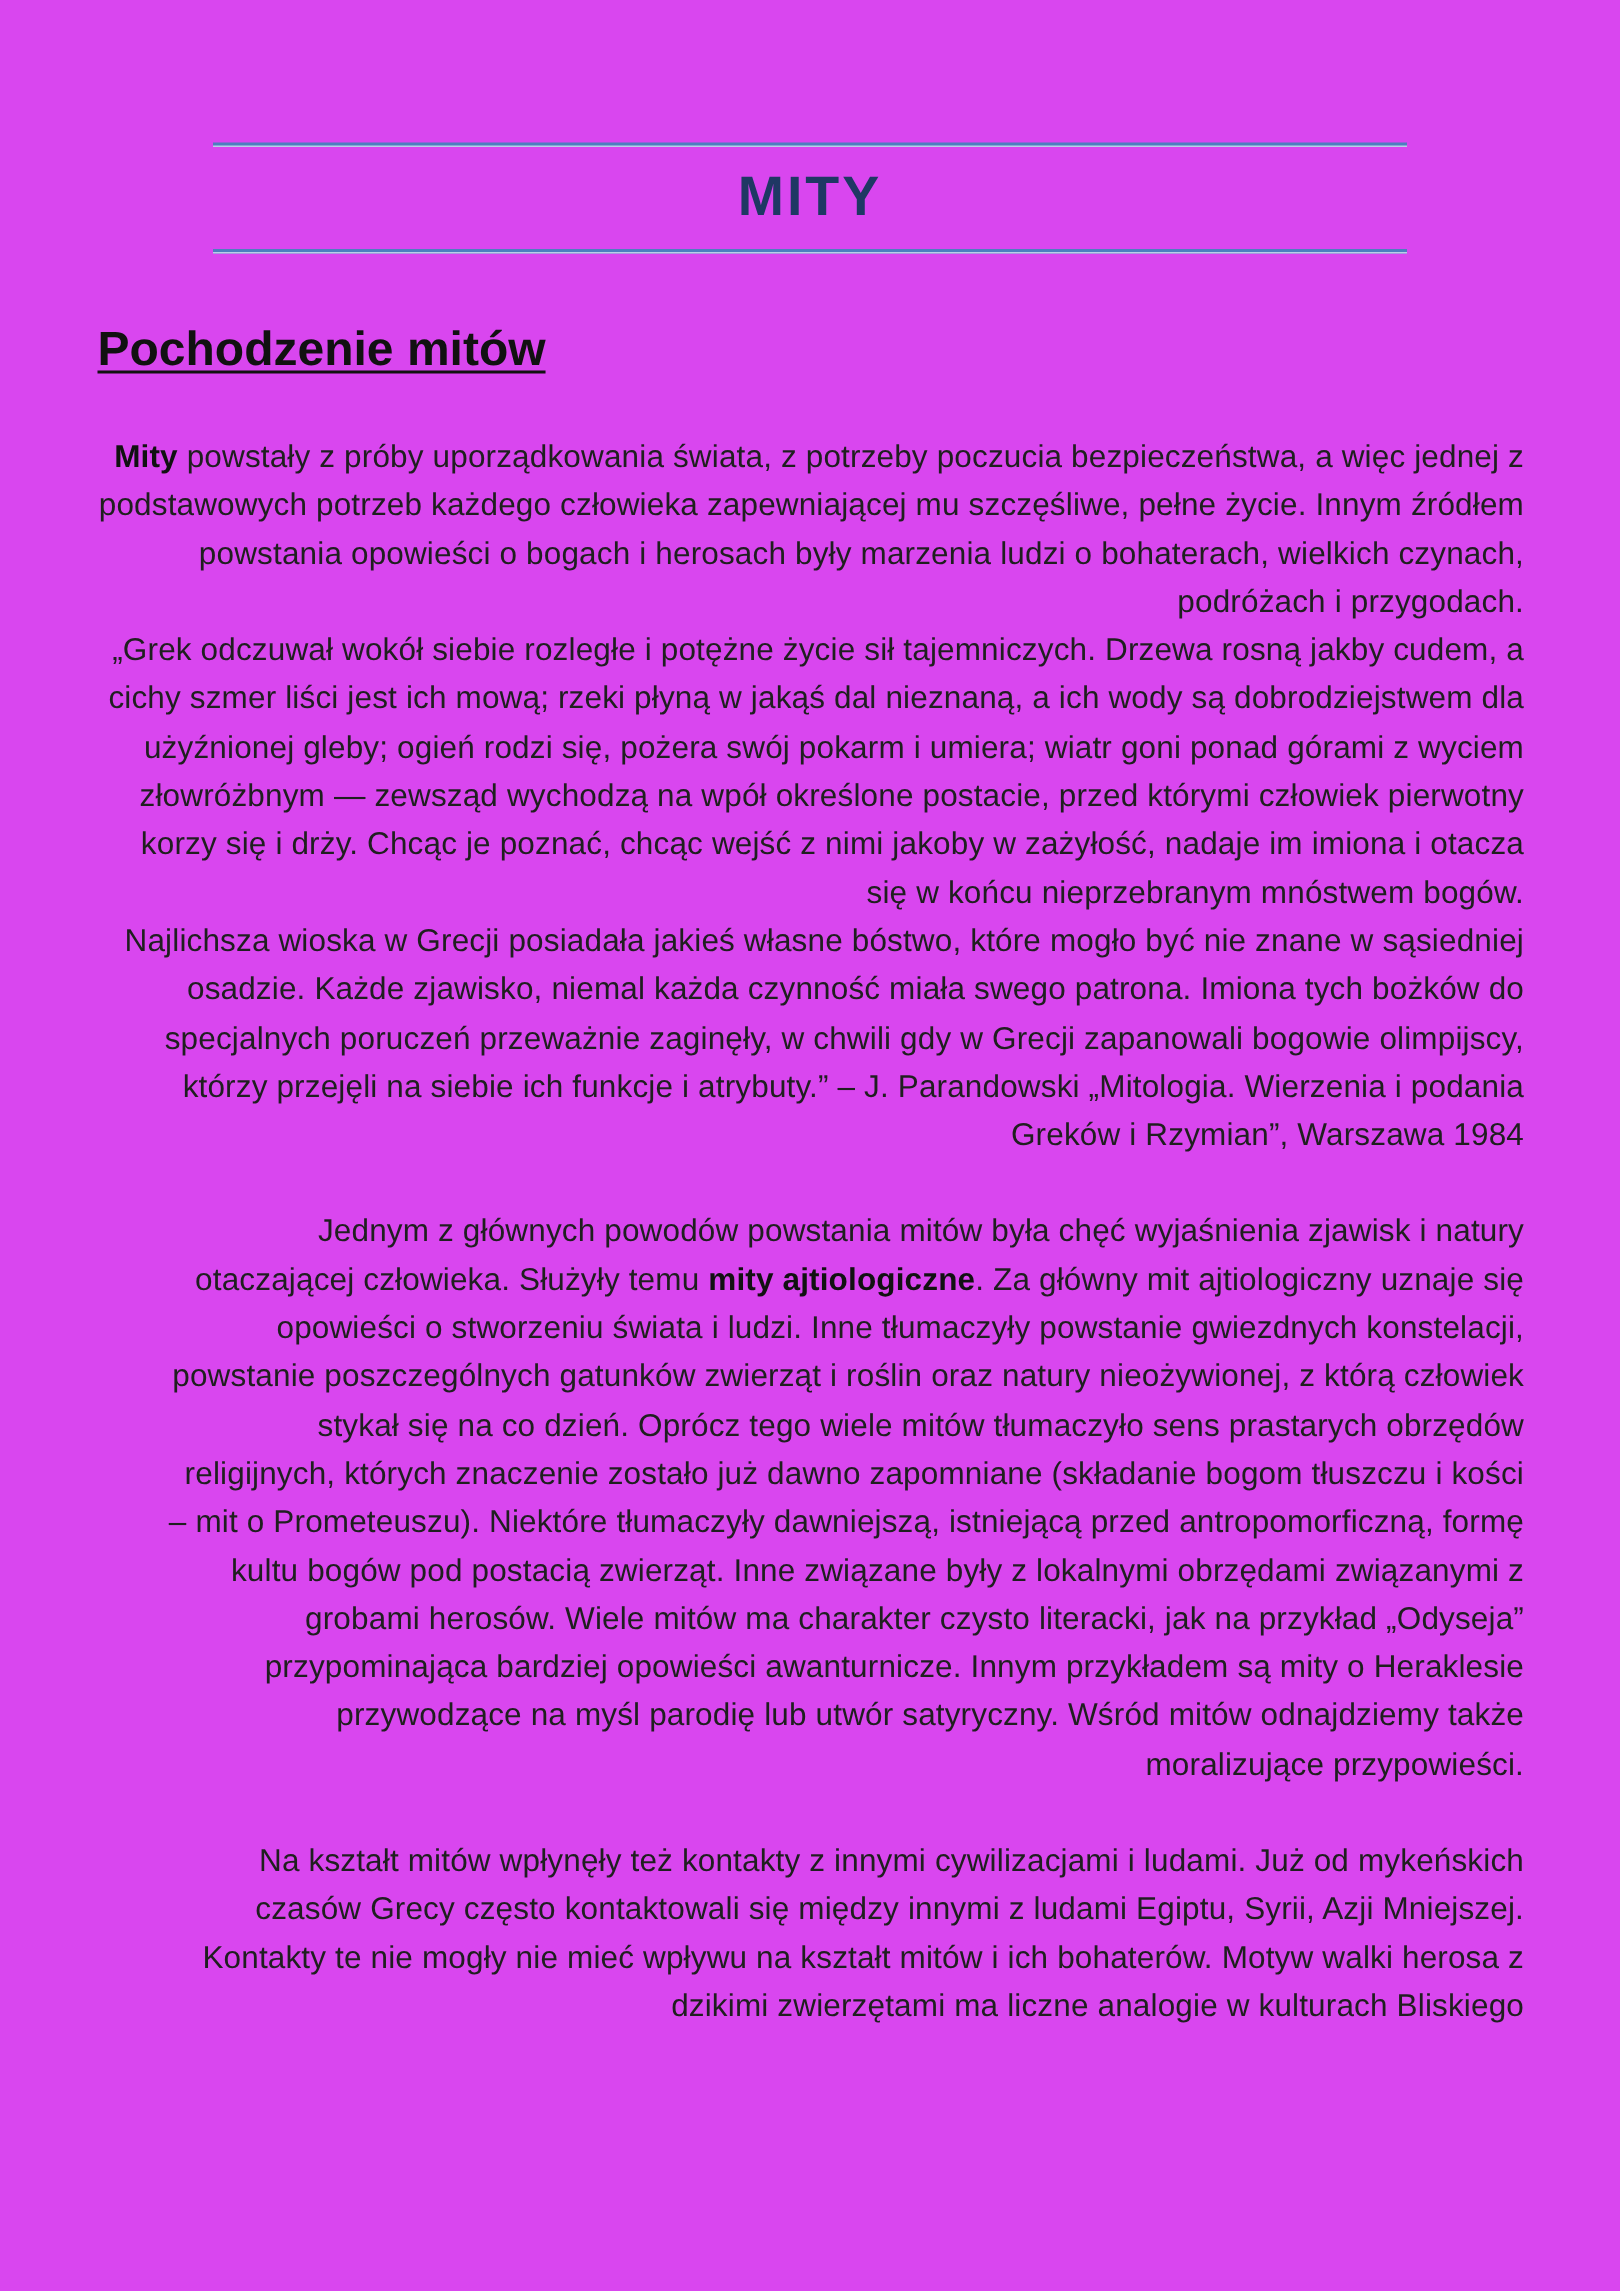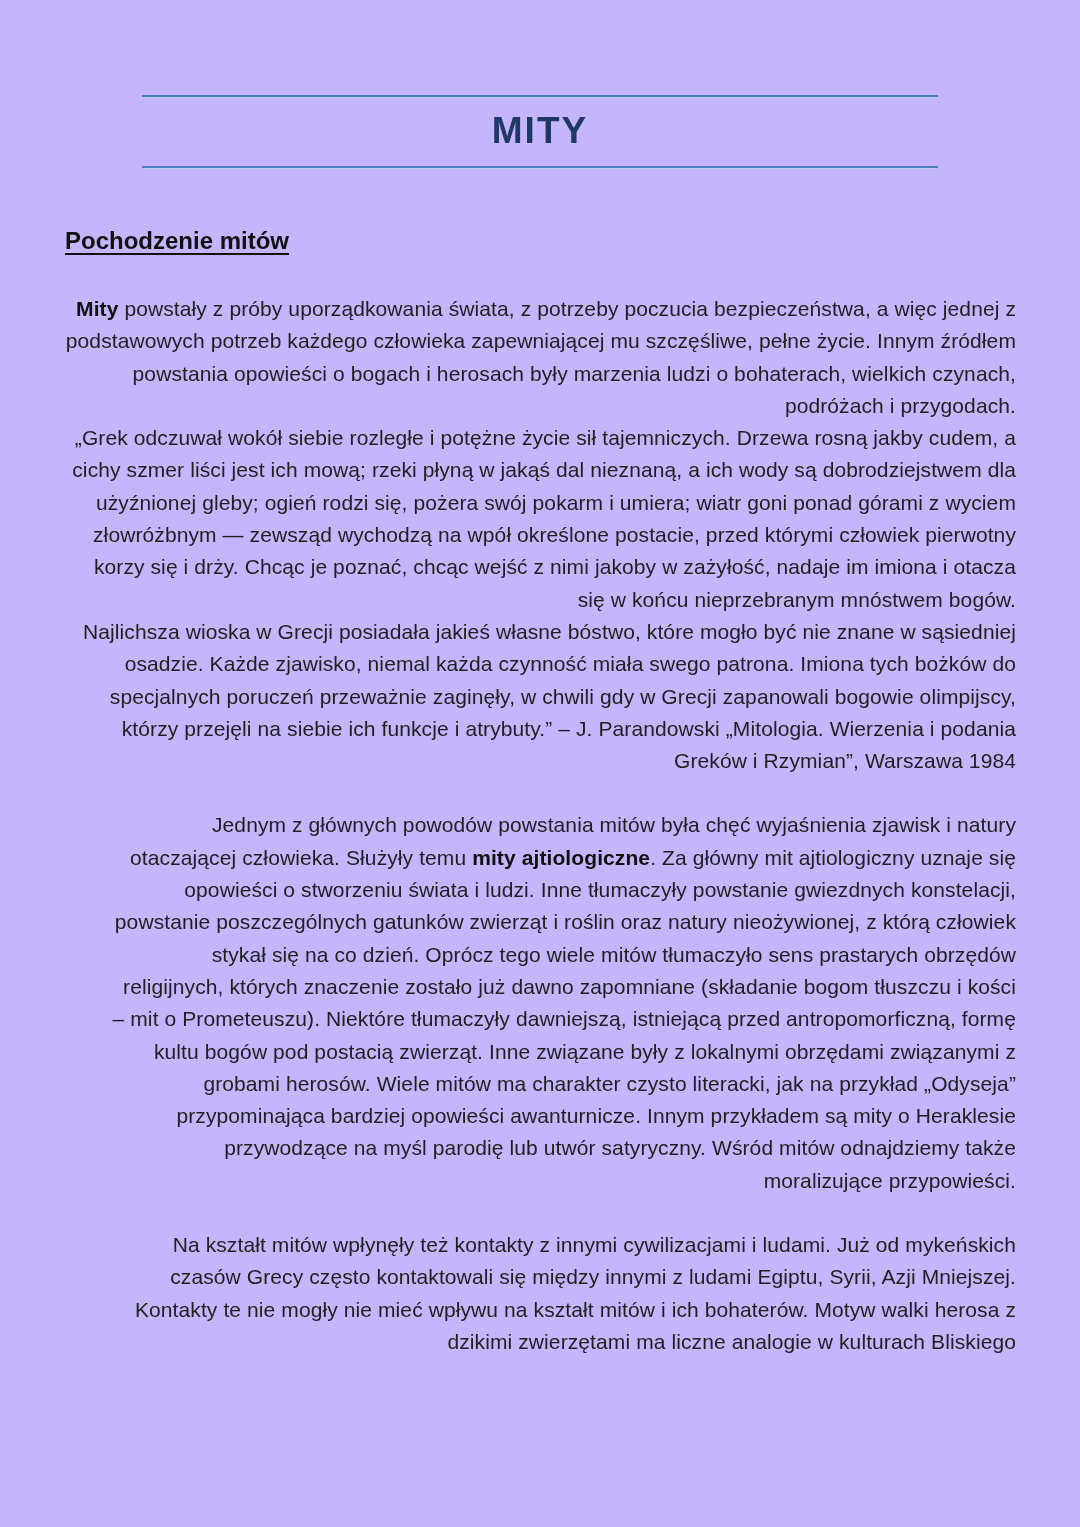--- a/index.html
+++ b/index.html
@@ -4,21 +4,21 @@
 <style>
   html, body {
     margin: 0;
     padding: 0;
     background: #ffffff;
   }
   .page {
     position: relative;
     width: 1080px;
     height: 1527px;
-    background: #c4b5fd;
+    background: #d946ef;
     font-family: "Liberation Sans", sans-serif;
     color: #1f1f1f;
     overflow: hidden;
     box-sizing: border-box;
   }
   
   .title-block {
     width: 796px;
     margin: 0 auto;
     padding-top: 95px;
@@ -36,22 +36,22 @@
     font-weight: 800;
     letter-spacing: 2px;
     color: #1f3864;
     font-family: "Liberation Sans", sans-serif;
   }
   
   .body {
     padding: 42px 64px 0 65px;
   }
   .section-heading {
-    margin: 16px 0 38px 0;
-    font-size: 24px;
+    margin: 3px 0 38px 0;
+    font-size: 32px;
     font-weight: bold;
     color: #111111;
     text-decoration: underline;
     text-decoration-thickness: 2px;
     text-underline-offset: 4px;
   }
   .para {
     margin: 0;
     font-size: 21px;
     line-height: 32.3px;

